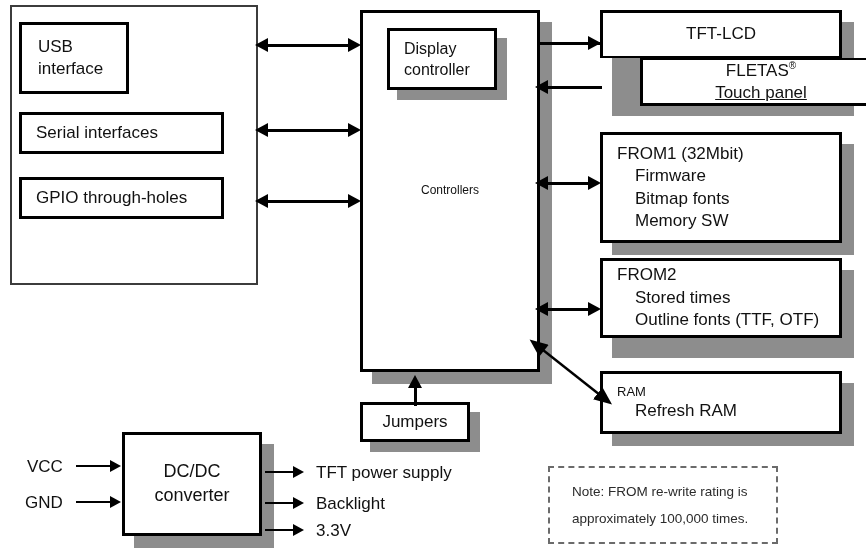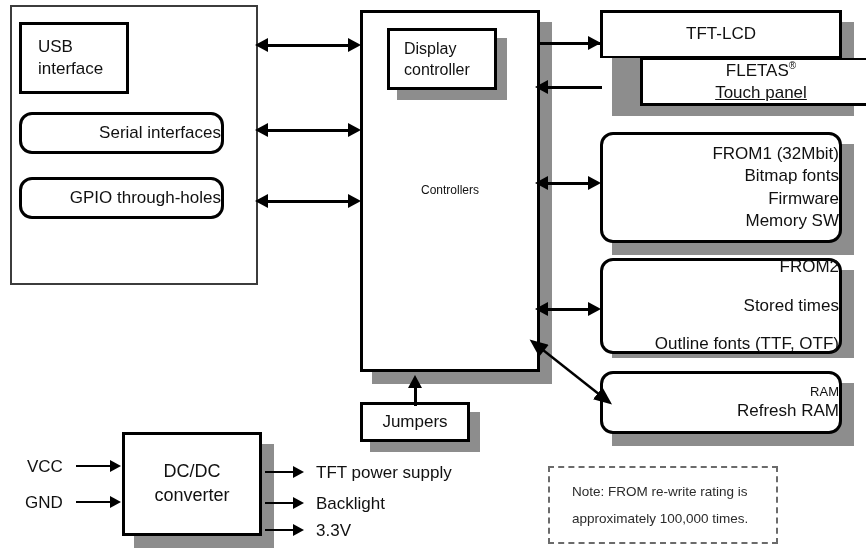--- a/index.html
+++ b/index.html
@@ -37,21 +37,21 @@
     z-index: 0;
   }
   .outer-container {
     position: absolute;
     box-sizing: border-box;
     background: #ffffff;
     border: 2px solid #3c3c3c;
     z-index: 1;
   }
   .ctr  { text-align: center; }
-  .left { text-align: right; border-radius: 13px; }
+  .left { text-align: left; }
 
   .lbl-line { display: block; white-space: nowrap; }
   .indent   { padding-left: 18px; }
 
   
   .ftext {
     position: absolute;
     white-space: nowrap;
     color: #111111;
     font-size: 17px;
@@ -159,27 +159,27 @@
   <div class="blk ctr" style="left:600px; top:58px; width:242px; height:48px; z-index:2; align-items:center; border-top-width:2px;margin-left:40px;">
     <span class="lbl-line" style="font-size:17px;">
       <span>FLETAS</span><sup style="font-size:10px;">®</sup>
     </span>
     <span class="lbl-line" style="font-size:17px;text-decoration:underline;">Touch panel</span>
   </div>
 
   <div class="shadow" style="left:612px; top:144px; width:242px; height:111px;"></div>
   <div class="blk left" style="left:600px; top:132px; width:242px; height:111px; z-index:2; padding-left:14px; justify-content:center;">
     <span class="lbl-line" style="font-size:17px;">FROM1 (32Mbit)</span>
+    <span class="lbl-line indent" style="font-size:17px;">Firmware</span>
     <span class="lbl-line indent" style="font-size:17px;">Bitmap fonts</span>
-    <span class="lbl-line indent" style="font-size:17px;">Firmware</span>
     <span class="lbl-line indent" style="font-size:17px;">Memory SW</span>
   </div>
 
   <div class="shadow" style="left:612px; top:270px; width:242px; height:88px;"></div>
-  <div class="blk left" style="left:600px; top:258px; width:242px; height:96px; z-index:2; padding-left:14px; justify-content:center;gap:16px;">
+  <div class="blk left" style="left:600px; top:258px; width:242px; height:80px; z-index:2; padding-left:14px; justify-content:center;">
     <span class="lbl-line" style="font-size:17px;">FROM2</span>
     <span class="lbl-line indent" style="font-size:17px;">Stored times</span>
     <span class="lbl-line indent" style="font-size:17px;">Outline fonts (TTF, OTF)</span>
   </div>
 
   <div class="shadow" style="left:612px; top:383px; width:242px; height:63px;"></div>
   <div class="blk left" style="left:600px; top:371px; width:242px; height:63px; z-index:2; padding-left:14px; justify-content:center;">
     <span class="lbl-line" style="font-size:13px;">RAM</span>
     <span class="lbl-line indent" style="font-size:17px;">Refresh RAM</span>
   </div>

